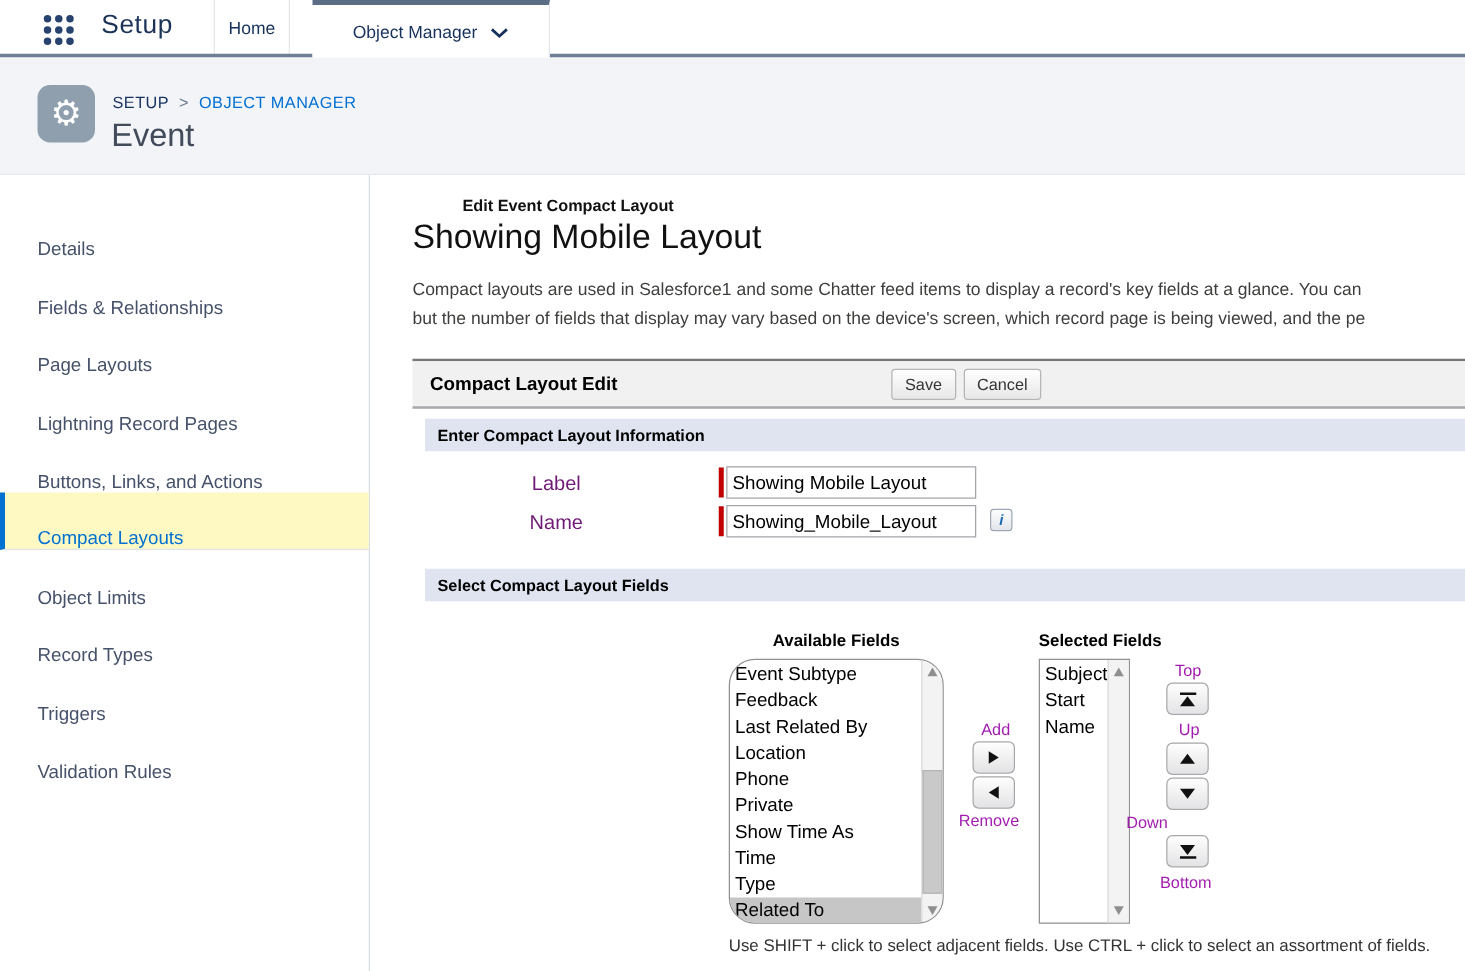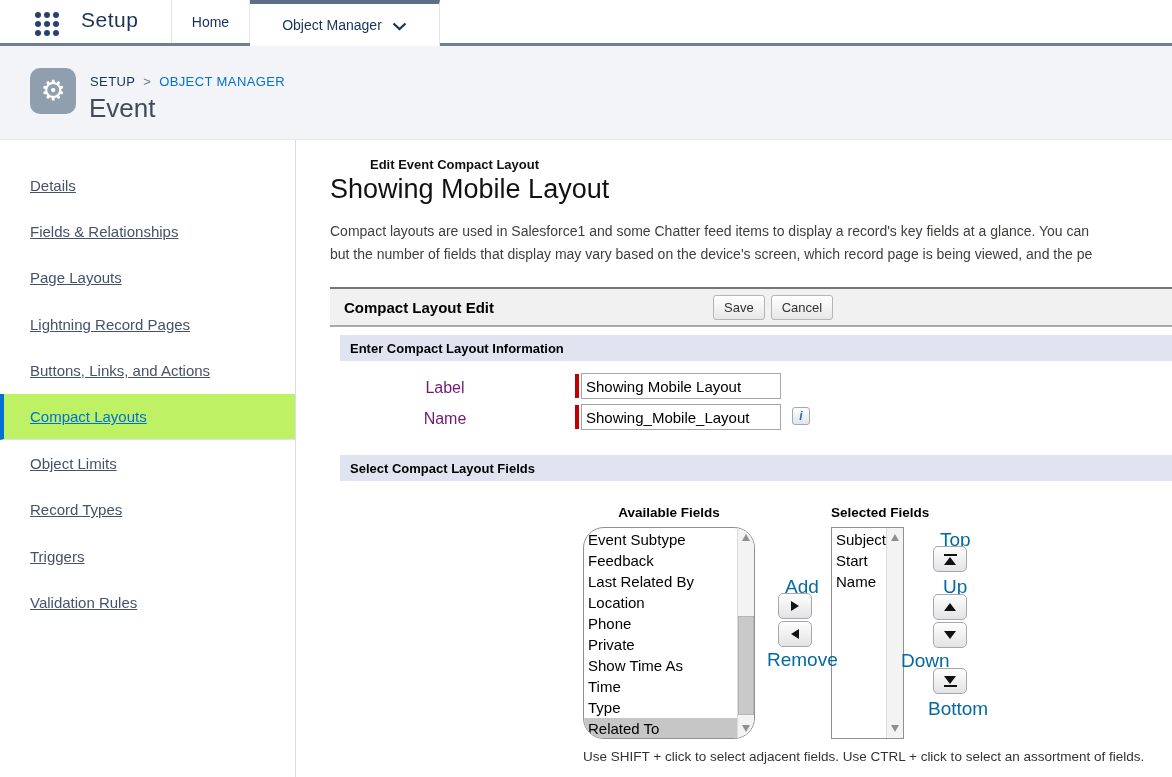--- a/index.html
+++ b/index.html
@@ -7,37 +7,37 @@
   body { font-family:"Liberation Sans", sans-serif; }
   .screen { position:relative; width:1172px; height:777px; overflow:hidden; background:#fff; }
 
   
   .navbar { position:absolute; left:0; top:0; width:1172px; height:46px; background:#fff; }
   .navbar-bottborder { position:absolute; left:0; top:43px; width:1172px; height:3px; background:#6e7e95; }
   .waffle { position:absolute; left:35px; top:12px; display:grid; grid-template-columns:repeat(3,6px); grid-gap:3px; cursor:pointer; }
   .waffle span { width:6px; height:6px; border-radius:50%; background:#27426e; }
   .app-title { position:absolute; left:81px; top:8px; font-size:21px; font-weight:300; color:#1c3358; letter-spacing:.5px; }
   .tab { position:absolute; top:0; height:43px; background:#fff; display:flex; align-items:center; justify-content:center; font-size:14px; color:#16325c; cursor:pointer; }
-  .tab-home { left:171px; width:79px; border-left:1px solid #e3e5e9; border-right:1px solid #e3e5e9; }
+  .tab-home { left:171px; width:61px; border-left:1px solid #e3e5e9; border-right:1px solid #e3e5e9; }
   .tab-om { left:250px; width:190px; height:46px; z-index:2; border-right:1px solid #e3e5e9; border-top:4px solid #5c6d86; gap:10px; }
   .chev { margin-top:2px; }
 
   
   .page-header { position:absolute; left:0; top:46px; width:1172px; height:94px; background:#f2f4f8; border-bottom:1px solid #e4e8ef; }
   .gear-avatar { position:absolute; left:30px; top:22px; width:46px; height:46px; background:#8f9fae; border-radius:10px; display:flex; align-items:center; justify-content:center; }
   .gear-glyph { font-family:"DejaVu Sans", sans-serif; color:#fff; font-size:28px; line-height:1; }
   .breadcrumb { position:absolute; left:90px; top:28px; font-size:13px; letter-spacing:.4px; color:#16325c; }
   .breadcrumb .sep { color:#6b7b93; margin:0 4px; }
   .breadcrumb a { color:#0070d2; text-decoration:none; cursor:pointer; }
   .obj-title { position:absolute; left:89px; top:47px; font-size:26px; font-weight:300; color:#414b5a; }
 
   
   .sidebar { position:absolute; left:0; top:140px; width:296px; height:637px; background:#fff; border-right:1px solid #d8dde6; padding-top:22px; }
-  .side-item { height:46.4px; display:flex; align-items:center; padding-left:30px; font-size:15px; color:#46526a; cursor:pointer;text-decoration:underline; }
-  .side-item.active { background:#bef264; border-left:4px solid #0070d2; border-bottom:1px solid #dde3ea; padding-left:26px; color:#0070d2; }
+  .side-item { height:46.4px; display:flex; align-items:flex-end; padding-left:30px; font-size:15px; color:#46526a; cursor:pointer; }
+  .side-item.active { background:#fef9c3; border-left:4px solid #0070d2; border-bottom:1px solid #dde3ea; padding-left:26px; color:#0070d2; }
 
   
   .eyebrow { position:absolute; left:330px; top:157px; font-size:13px; font-weight:bold; color:#111;margin-left:40px; }
   .page-h1 { position:absolute; left:330px; top:174px; font-size:27px; font-weight:400; color:#111; }
   .desc { position:absolute; left:330px; white-space:nowrap; font-size:14px; color:#3e3e3c; }
   .desc1 { top:223px; } .desc2 { top:246px; }
 
   
   .pb { position:absolute; left:330px; top:287px; width:1100px; height:500px; border-top:2px solid #75757a; }
   .pb-header { position:absolute; left:0; top:0; width:100%; height:38px; background:#f1f1f2; border-bottom:2px solid #a9a9ad; }
@@ -69,21 +69,21 @@
   .list-inner { position:absolute; left:0; top:1px; right:17px; }
   .opt { height:21px; line-height:21px; font-size:15px; color:#000; padding-left:4px; white-space:nowrap; cursor:pointer; }
   .opt.selected { background:#c6c6c6; }
   .sbar { position:absolute; top:0; right:0; bottom:0; width:17px; background:#f3f3f3; border-left:1px solid #dcdcdc; }
   .sb-up, .sb-dn { position:absolute; left:4px; width:0; height:0; border-left:4.5px solid transparent; border-right:4.5px solid transparent; cursor:pointer; }
   .sb-up { top:6px; border-bottom:7px solid #8f8f8f; }
   .sb-dn { bottom:6px; border-top:7px solid #8f8f8f; }
   .sb-thumb { position:absolute; left:0; width:16px; background:#c9c9c9; border:1px solid #b4b4b4; cursor:pointer; }
   .thumb-avail { top:88px; height:99px; }
 
-  .mini-label { position:absolute; font-size:19px; color:#0369a1; white-space:nowrap; }
+  .mini-label { position:absolute; font-size:13px; color:#a21caf; white-space:nowrap; }
   .btn-sq { position:absolute; width:34px; height:26px; background:linear-gradient(#fefefe,#e3e3e5); border:1px solid #a6a6ab; border-radius:5px; display:flex; flex-direction:column; align-items:center; justify-content:center; cursor:pointer; }
   .tri-r { width:0; height:0; border-top:5px solid transparent; border-bottom:5px solid transparent; border-left:8px solid #111; }
   .tri-l { width:0; height:0; border-top:5px solid transparent; border-bottom:5px solid transparent; border-right:8px solid #111; }
   .tri-u { width:0; height:0; border-left:6px solid transparent; border-right:6px solid transparent; border-bottom:8px solid #111; }
   .tri-d { width:0; height:0; border-left:6px solid transparent; border-right:6px solid transparent; border-top:8px solid #111; }
   .hbar { width:13px; height:2px; background:#111; }
   .gap1 { height:1px; }
 
   .addcol-lbl-add { left:455px; top:287px; }
   .addcol-btn-add { left:448px; top:304px; }

